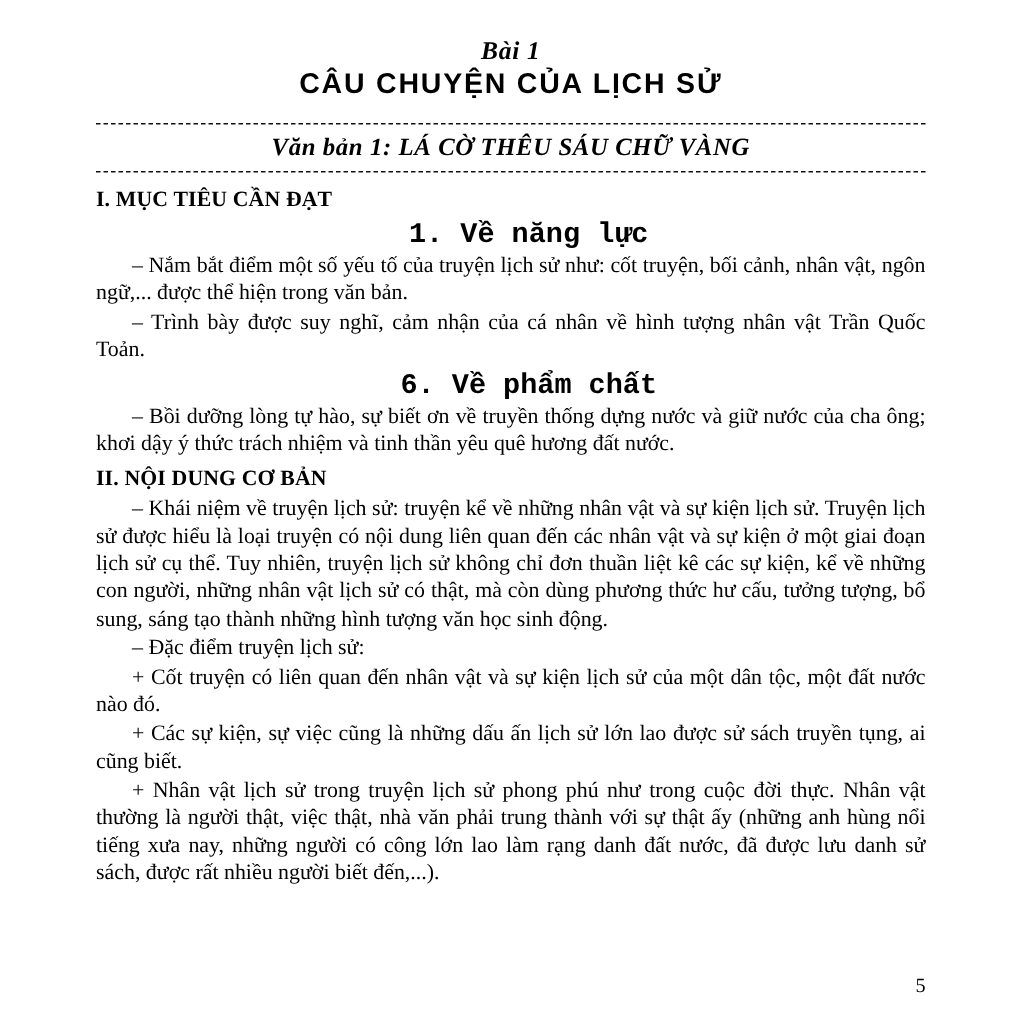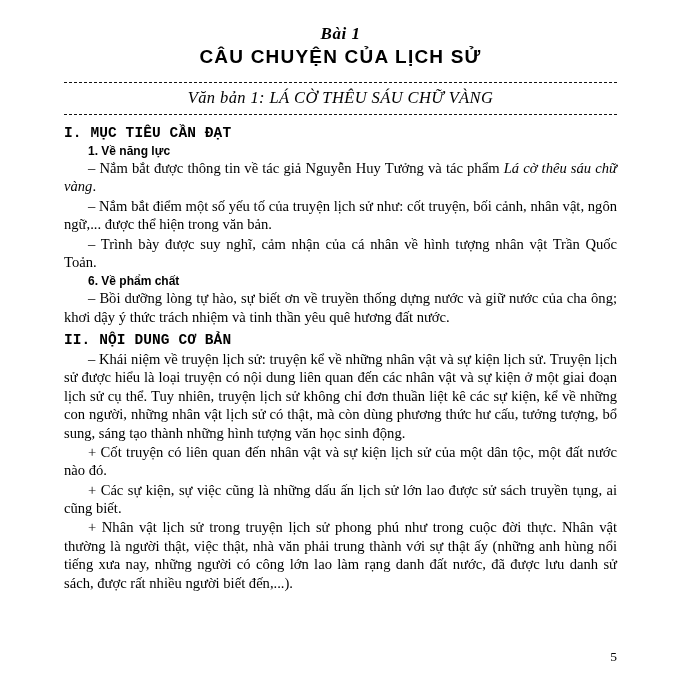--- a/index.html
+++ b/index.html
@@ -42,37 +42,38 @@
   .text-divider {
     border-top: 1px dashed #111;
     border-bottom: 1px dashed #111;
     padding: 5px 0 6px 0;
     margin: 4px 0 10px 0;
   }
   .text-title {
     text-align: center;
     font-family: "Liberation Serif", serif;
     font-style: italic;
-    font-weight: normal;
+    font-weight: bold;
     font-size: 16.5px;
     letter-spacing: 0.4px;
   }
   .section-head {
-    font-family: Liberation Mono, monospace;
+    font-family: Liberation Serif, serif;
     font-weight: bold;
     font-size: 14.5px;
     margin: 6px 0 2px 0;
     letter-spacing: 0.1px;
   }
   .sub-head {
-    font-family: Liberation Sans, sans-serif;
+    font-family: Liberation Mono, monospace;
     font-weight: bold;
-    font-size: 12px;
+    font-size: 19px;
     margin: 3px 0 1px 0;
     text-indent: 24px;
+    text-align: center;
   }
   p.body {
     font-size: 14.6px;
     line-height: 1.26;
     text-align: justify;
     margin: 0 0 1px 0;
     text-indent: 24px;
     hyphens: none;
   }
   .ital {
@@ -94,28 +95,28 @@
   <div class="lesson-label">Bài 1</div>
   <div class="chapter-title">CÂU CHUYỆN CỦA LỊCH SỬ</div>
 
   <div class="text-divider">
     <div class="text-title">Văn bản 1: LÁ CỜ THÊU SÁU CHỮ VÀNG</div>
   </div>
 
   <div class="section-head">I. MỤC TIÊU CẦN ĐẠT</div>
 
   <div class="sub-head">1. Về năng lực</div>
-  <p class="body">– Nắm bắt được thông tin về tác giả Nguyễn Huy Tưởng và tác phẩm <span class="ital">Lá cờ thêu sáu chữ vàng</span>.</p>
   <p class="body">– Nắm bắt điểm một số yếu tố của truyện lịch sử như: cốt truyện, bối cảnh, nhân vật, ngôn ngữ,... được thể hiện trong văn bản.</p>
   <p class="body">– Trình bày được suy nghĩ, cảm nhận của cá nhân về hình tượng nhân vật Trần Quốc Toản.</p>
 
   <div class="sub-head">6. Về phẩm chất</div>
   <p class="body">– Bồi dưỡng lòng tự hào, sự biết ơn về truyền thống dựng nước và giữ nước của cha ông; khơi dậy ý thức trách nhiệm và tinh thần yêu quê hương đất nước.</p>
 
   <div class="section-head">II. NỘI DUNG CƠ BẢN</div>
 
   <p class="body">– Khái niệm về truyện lịch sử: truyện kể về những nhân vật và sự kiện lịch sử. Truyện lịch sử được hiểu là loại truyện có nội dung liên quan đến các nhân vật và sự kiện ở một giai đoạn lịch sử cụ thể. Tuy nhiên, truyện lịch sử không chỉ đơn thuần liệt kê các sự kiện, kể về những con người, những nhân vật lịch sử có thật, mà còn dùng phương thức hư cấu, tưởng tượng, bổ sung, sáng tạo thành những hình tượng văn học sinh động.</p>
+  <p class="body">– Đặc điểm truyện lịch sử:</p>
   <p class="body">+ Cốt truyện có liên quan đến nhân vật và sự kiện lịch sử của một dân tộc, một đất nước nào đó.</p>
   <p class="body">+ Các sự kiện, sự việc cũng là những dấu ấn lịch sử lớn lao được sử sách truyền tụng, ai cũng biết.</p>
   <p class="body">+ Nhân vật lịch sử trong truyện lịch sử phong phú như trong cuộc đời thực. Nhân vật thường là người thật, việc thật, nhà văn phải trung thành với sự thật ấy (những anh hùng nổi tiếng xưa nay, những người có công lớn lao làm rạng danh đất nước, đã được lưu danh sử sách, được rất nhiều người biết đến,...).</p>
 
   <div class="page-number">5</div>
 </div>
 
 </body></html>

